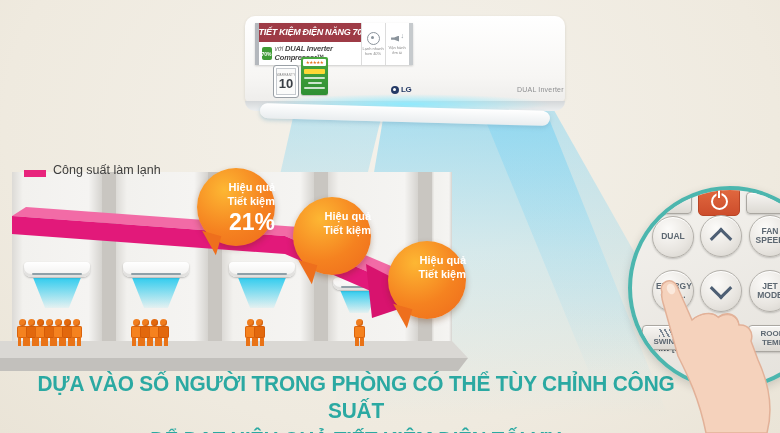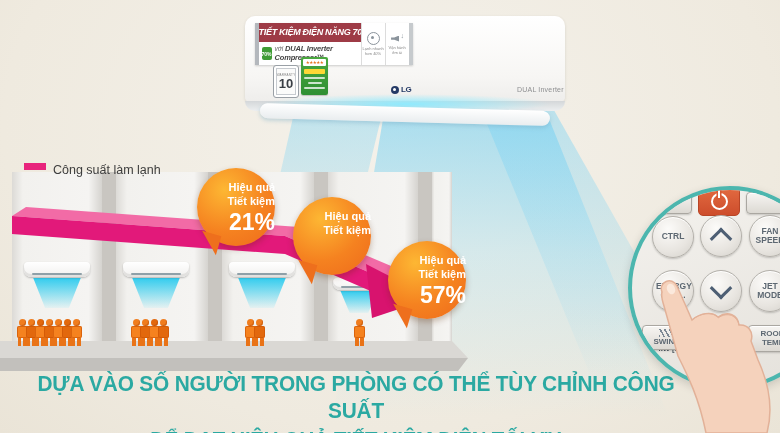--- a/index.html
+++ b/index.html
@@ -71,21 +71,21 @@
   .energy-line.short{width:14px;}
   #energy-kwh{margin-top:3px;width:21px;height:5px;background:#fdd835;border-radius:1px;}
 
   #lg-logo{left:391px;top:85px;z-index:4;display:flex;align-items:center;gap:2px;}
   #lg-mark{width:8px;height:8px;border-radius:50%;background:#243a66;position:relative;}
   #lg-mark::after{content:"";position:absolute;left:2px;top:2px;width:3px;height:3px;border-radius:50%;background:#fff;}
   #lg-text{font-size:8px;font-weight:bold;color:#243a66;letter-spacing:-.3px;}
   #dual-inverter-label{left:517px;top:86px;z-index:4;font-size:7px;color:#8e8f91;letter-spacing:.2px;}
 
   
-  #legend{left:24px;top:163px;z-index:3;display:flex;align-items:flex-start;gap:7px;}
+  #legend{left:24px;top:163px;z-index:3;display:flex;align-items:flex-end;gap:7px;}
   #legend-swatch{width:22px;height:7px;background:#e8247c;}
   #legend-label{font-size:12.5px;color:#3d3d3d;}
 
   #diagram-wall{left:12px;top:172px;width:440px;height:170px;z-index:2;background:#c9c6c1;}
   .panel{position:absolute;top:0;height:170px;
     background:linear-gradient(90deg,#dcdad6 0,#f2f1ee 12%,#f5f4f2 85%,#d5d3cf 100%);}
   #floor-top{left:0;top:341px;width:468px;height:17px;z-index:2;background:#dad8d4;
     clip-path:polygon(0 0,452px 0,468px 100%,0 100%);}
   #floor-front{left:0;top:358px;width:468px;height:13px;z-index:2;background:#c2c0bc;
     clip-path:polygon(0 0,468px 0,458px 100%,0 100%);}
@@ -327,31 +327,30 @@
   </div>
   <div class="badge" id="badge-42">
     <span class="badge-tail"></span>
     <div class="badge-line">Hiệu quả</div>
     <div class="badge-line">Tiết kiệm</div>
   </div>
   <div class="badge" id="badge-57">
     <span class="badge-tail"></span>
     <div class="badge-line">Hiệu quả</div>
     <div class="badge-line">Tiết kiệm</div>
-    <div class="badge-value">57%</div>
   </div>
 
   <div class="abs" id="remote-circle">
     <div class="rc rc-rect" style="left:8px;top:2px;width:52px;height:22px;"></div>
     <div class="rc" id="rc-power">
       <span class="pwr-glyph"></span>
     </div>
     <div class="rc rc-rect" style="left:114px;top:2px;width:52px;height:22px;"></div>
 
-    <div class="rc rc-round" style="left:20px;top:26px;">CTRL</div>
+    <div class="rc rc-round" style="left:20px;top:26px;">DUAL</div>
     <div class="rc rc-round" style="left:68px;top:25px;">
       <span class="chev up"></span>
     </div>
     <div class="rc rc-round" style="left:117px;top:25px;">
       <span style="width:32px;">FAN SPEED</span>
     </div>
 
     <div class="rc rc-label" style="left:62px;top:67px;width:54px;height:12px;font-size:10px;">TEMP</div>
 
     <div class="rc rc-round" style="left:20px;top:80px;">

